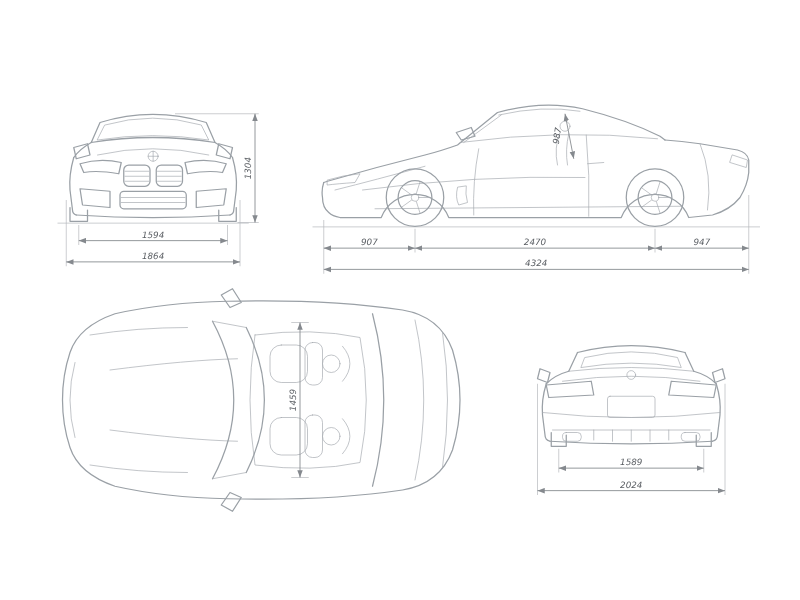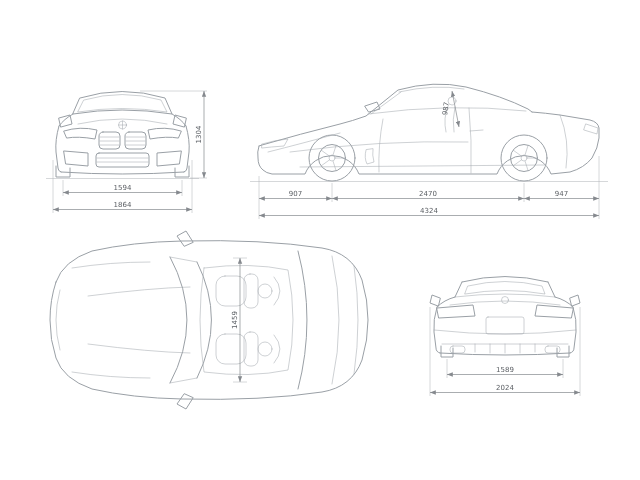--- a/index.html
+++ b/index.html
@@ -1,17 +1,17 @@
 <!DOCTYPE html>
 <html><head>
 <meta charset="utf-8">
 <style>
   html,body{margin:0;padding:0;background:#ffffff;}
   .canvas{position:relative;width:640px;height:480px;background:#ffffff;overflow:hidden;
-          font-family:"DejaVu Sans", sans-serif;}
+          font-family:"DejaVu Sans", sans-serif;font-style:italic;}
   svg{display:block;}
   .o   { fill:none; stroke:#9aa0a6; stroke-width:1;   stroke-linecap:round; stroke-linejoin:round; }
   .thin{ fill:none; stroke:#a6abb0; stroke-width:0.55;stroke-linecap:round; stroke-linejoin:round; }
   .ext { fill:none; stroke:#b4b8bc; stroke-width:0.55; }
   .dl  { fill:none; stroke:#85898e; stroke-width:0.7;
          marker-start:url(#arr); marker-end:url(#arr); }
   .dt  { font-family:"DejaVu Sans", sans-serif; font-size:7px; fill:#5a5e63; }
 </style>
 </head>
 <body>

